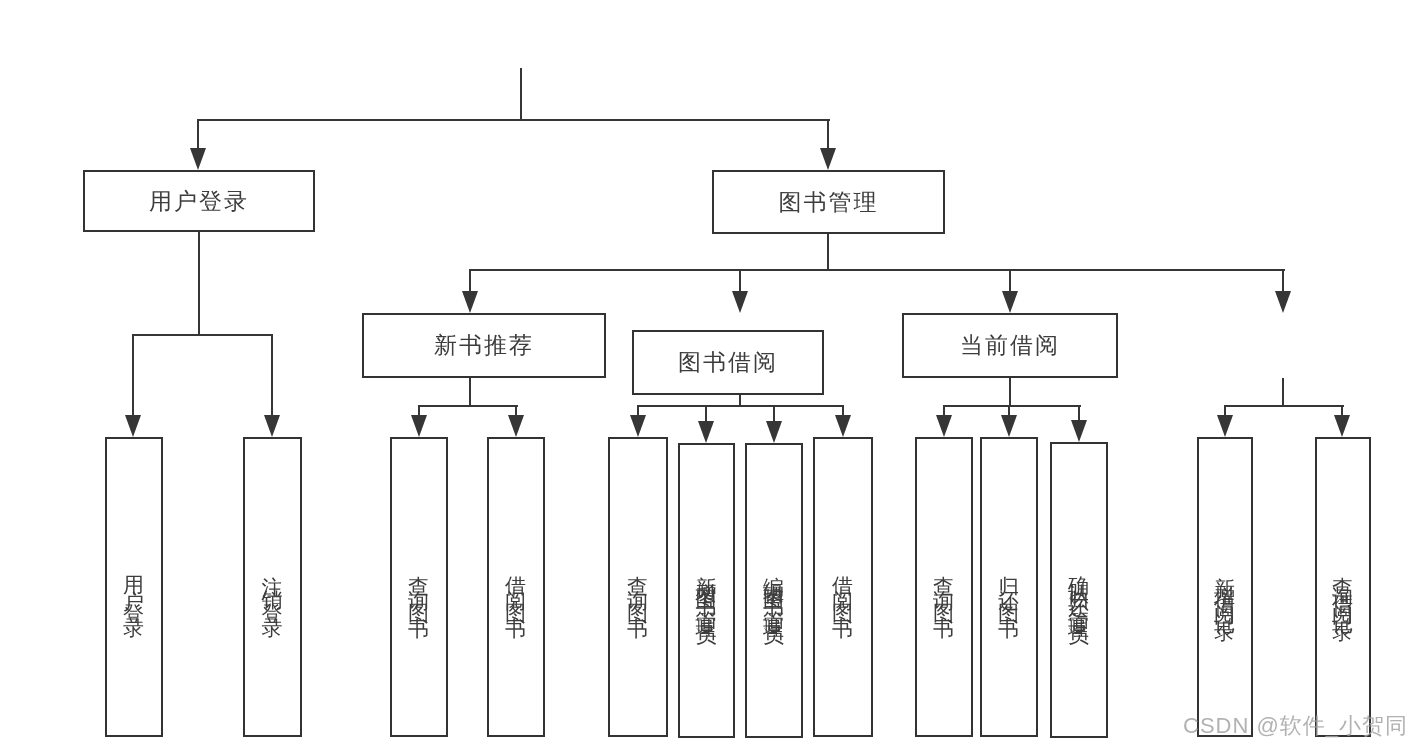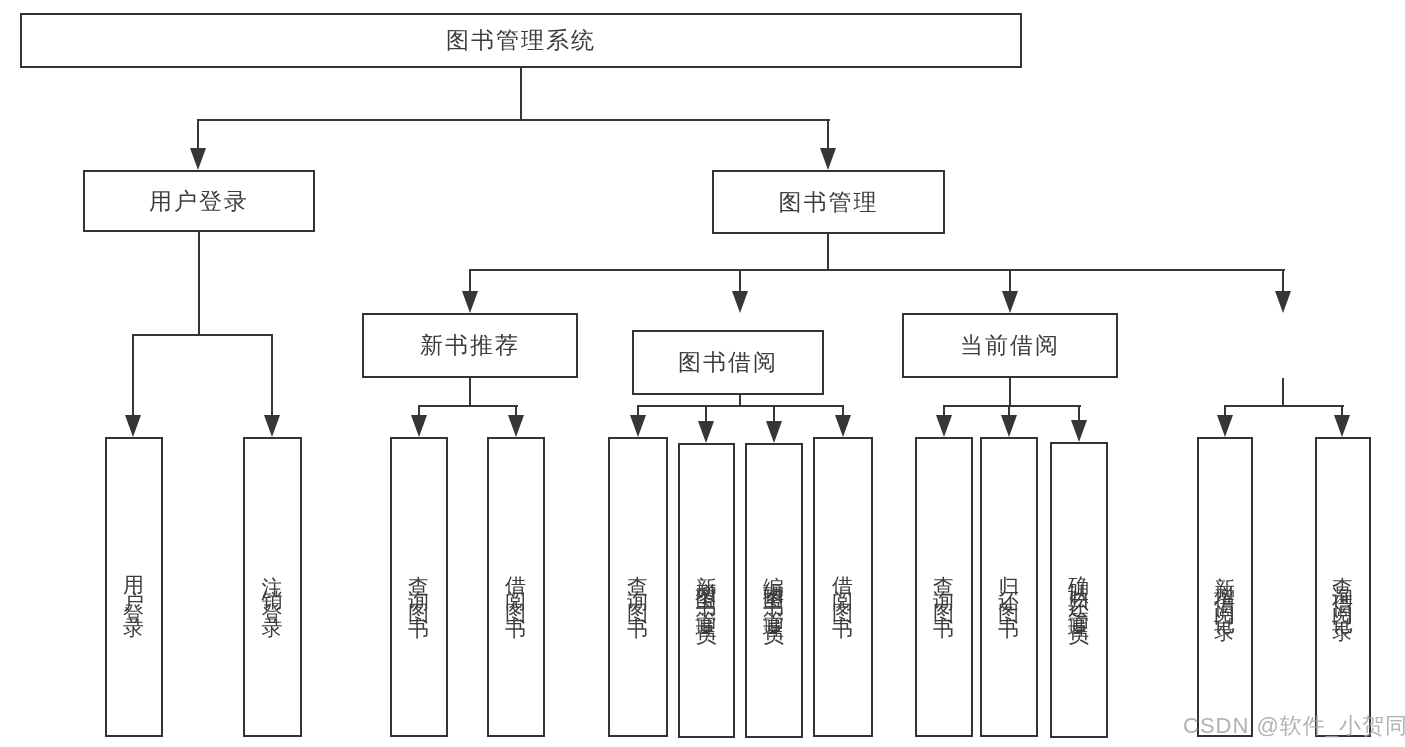--- a/index.html
+++ b/index.html
@@ -86,32 +86,29 @@
   <div class="line" style="left:1078px;top:405px;width:2px;height:16px;"></div>
   <div class="arrow" style="left:1071px;top:420px;"></div>
 
   <div class="line" style="left:1282px;top:378px;width:2px;height:29px;"></div>
   <div class="line" style="left:1224px;top:405px;width:120px;height:2px;"></div>
   <div class="line" style="left:1224px;top:405px;width:2px;height:11px;"></div>
   <div class="arrow" style="left:1217px;top:415px;"></div>
   <div class="line" style="left:1341px;top:405px;width:2px;height:11px;"></div>
   <div class="arrow" style="left:1334px;top:415px;"></div>
 
-  <div class="box hbox" style="left:20px;top:13px;width:1002px;height:55px;">
-    <span>图书管理系统</span>
-  </div>
 
   <div class="box hbox" style="left:83px;top:170px;width:232px;height:62px;">
     <span>用户登录</span>
   </div>
   <div class="box hbox" style="left:712px;top:170px;width:233px;height:64px;justify-content:center;">
     <span>图书管理</span>
   </div>
 
-  <div class="box hbox" style="left:362px;top:313px;width:216px;height:65px;">
+  <div class="box hbox" style="left:362px;top:313px;width:244px;height:65px;">
     <span>新书推荐</span>
   </div>
   <div class="box hbox" style="left:632px;top:330px;width:192px;height:65px;align-items:center;">
     <span>图书借阅</span>
   </div>
   <div class="box hbox" style="left:902px;top:313px;width:216px;height:65px;text-align:center;">
     <span>当前借阅</span>
   </div>
 
   <div class="box vbox" style="left:105px;top:437px;width:58px;height:300px;">

